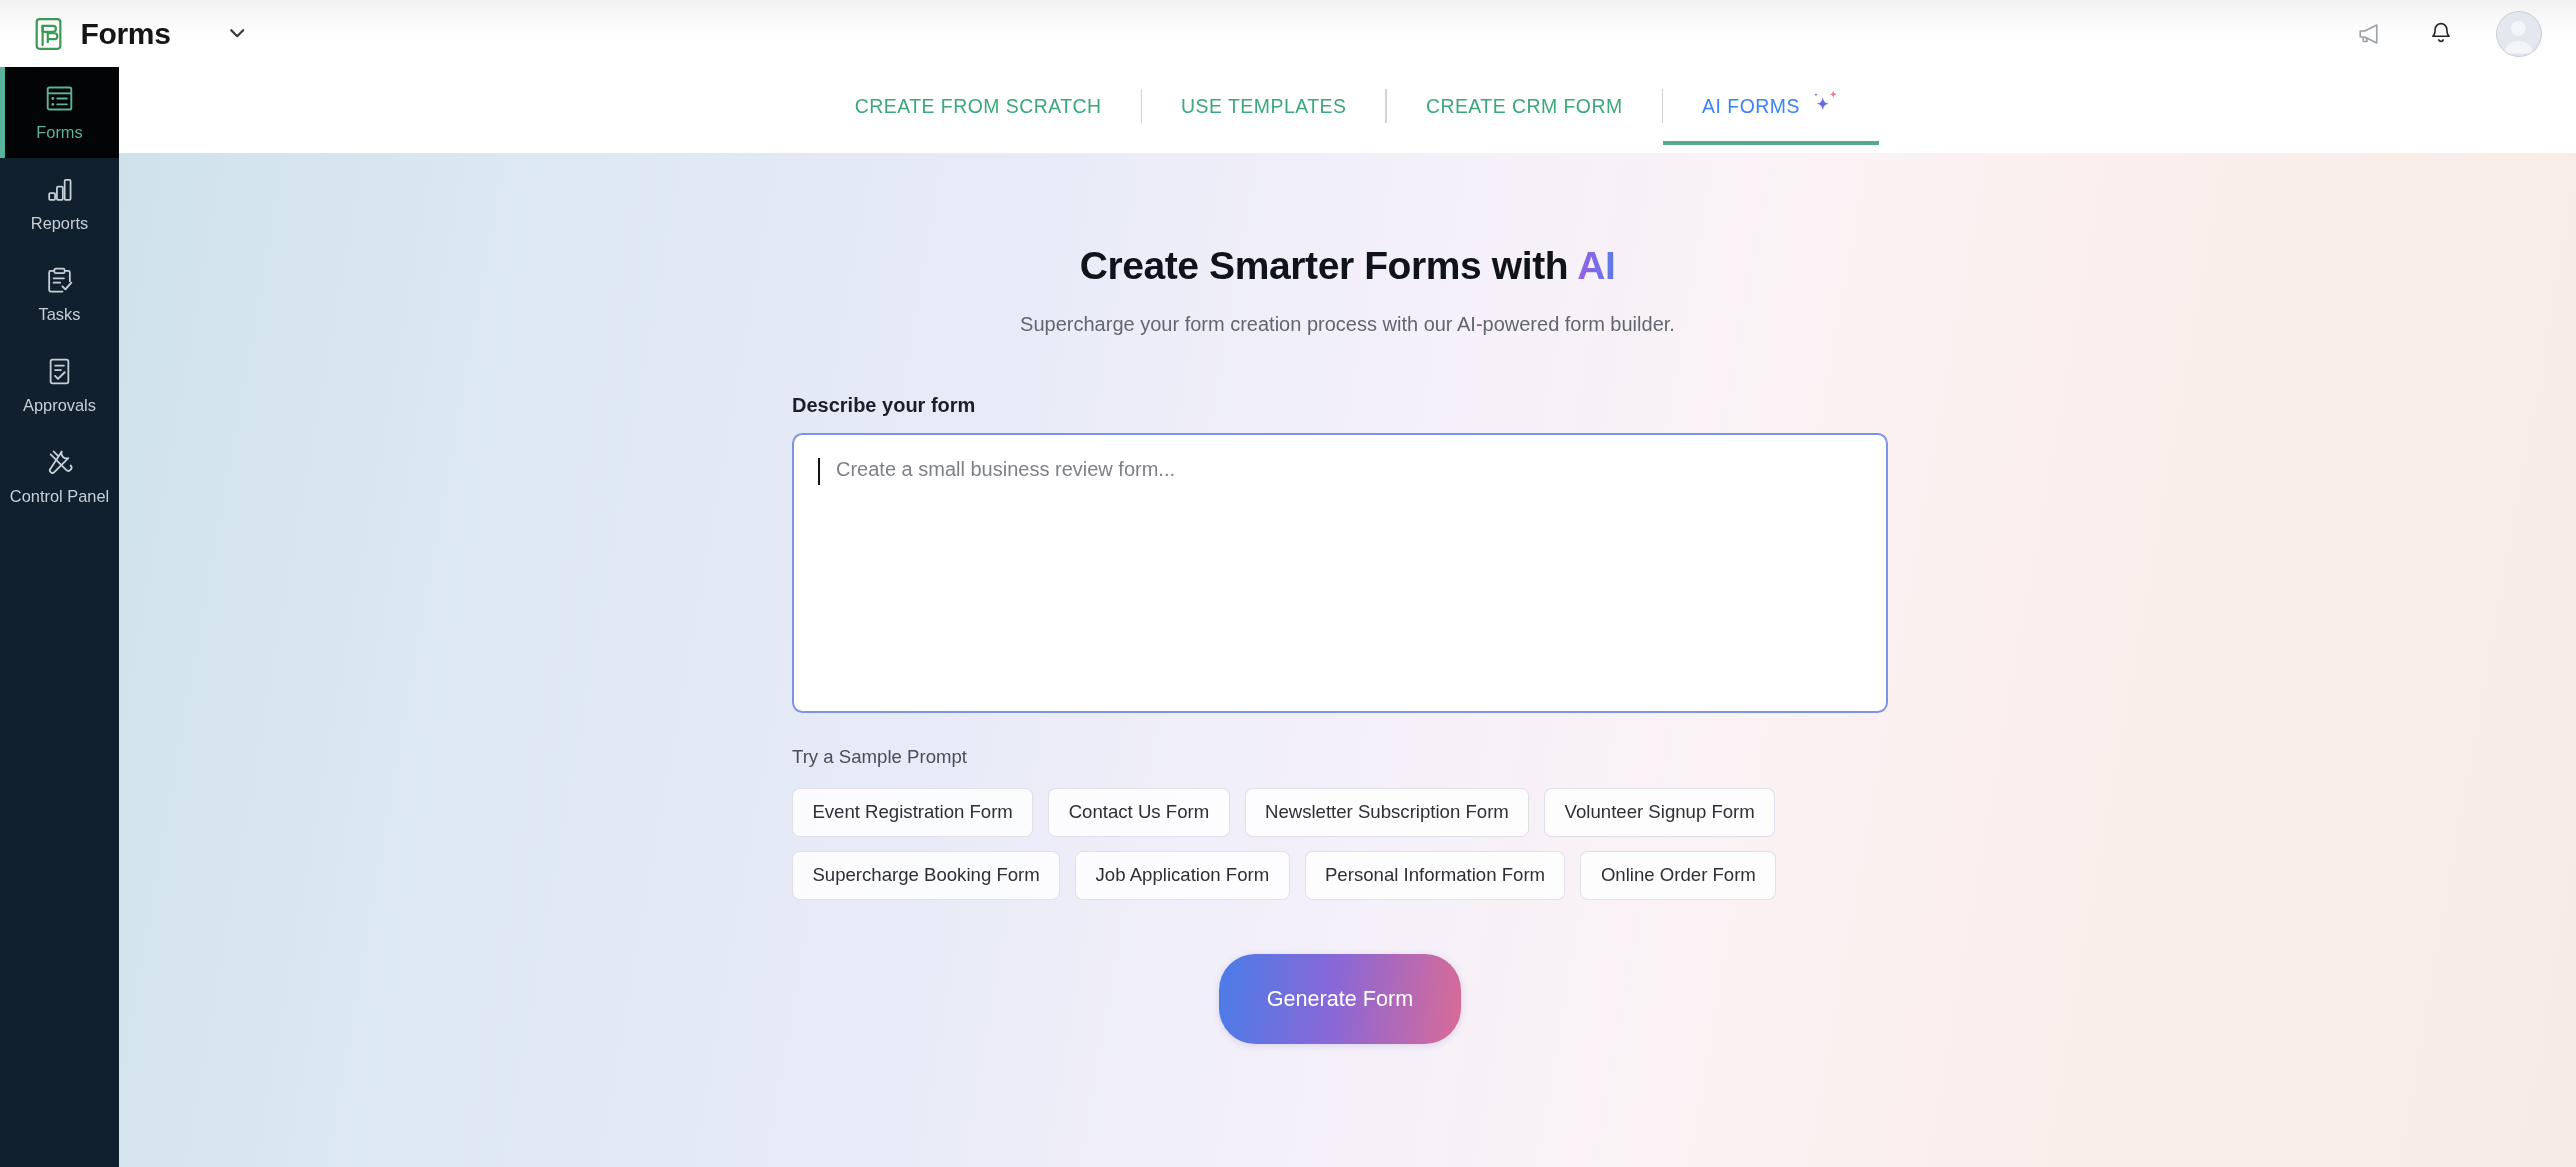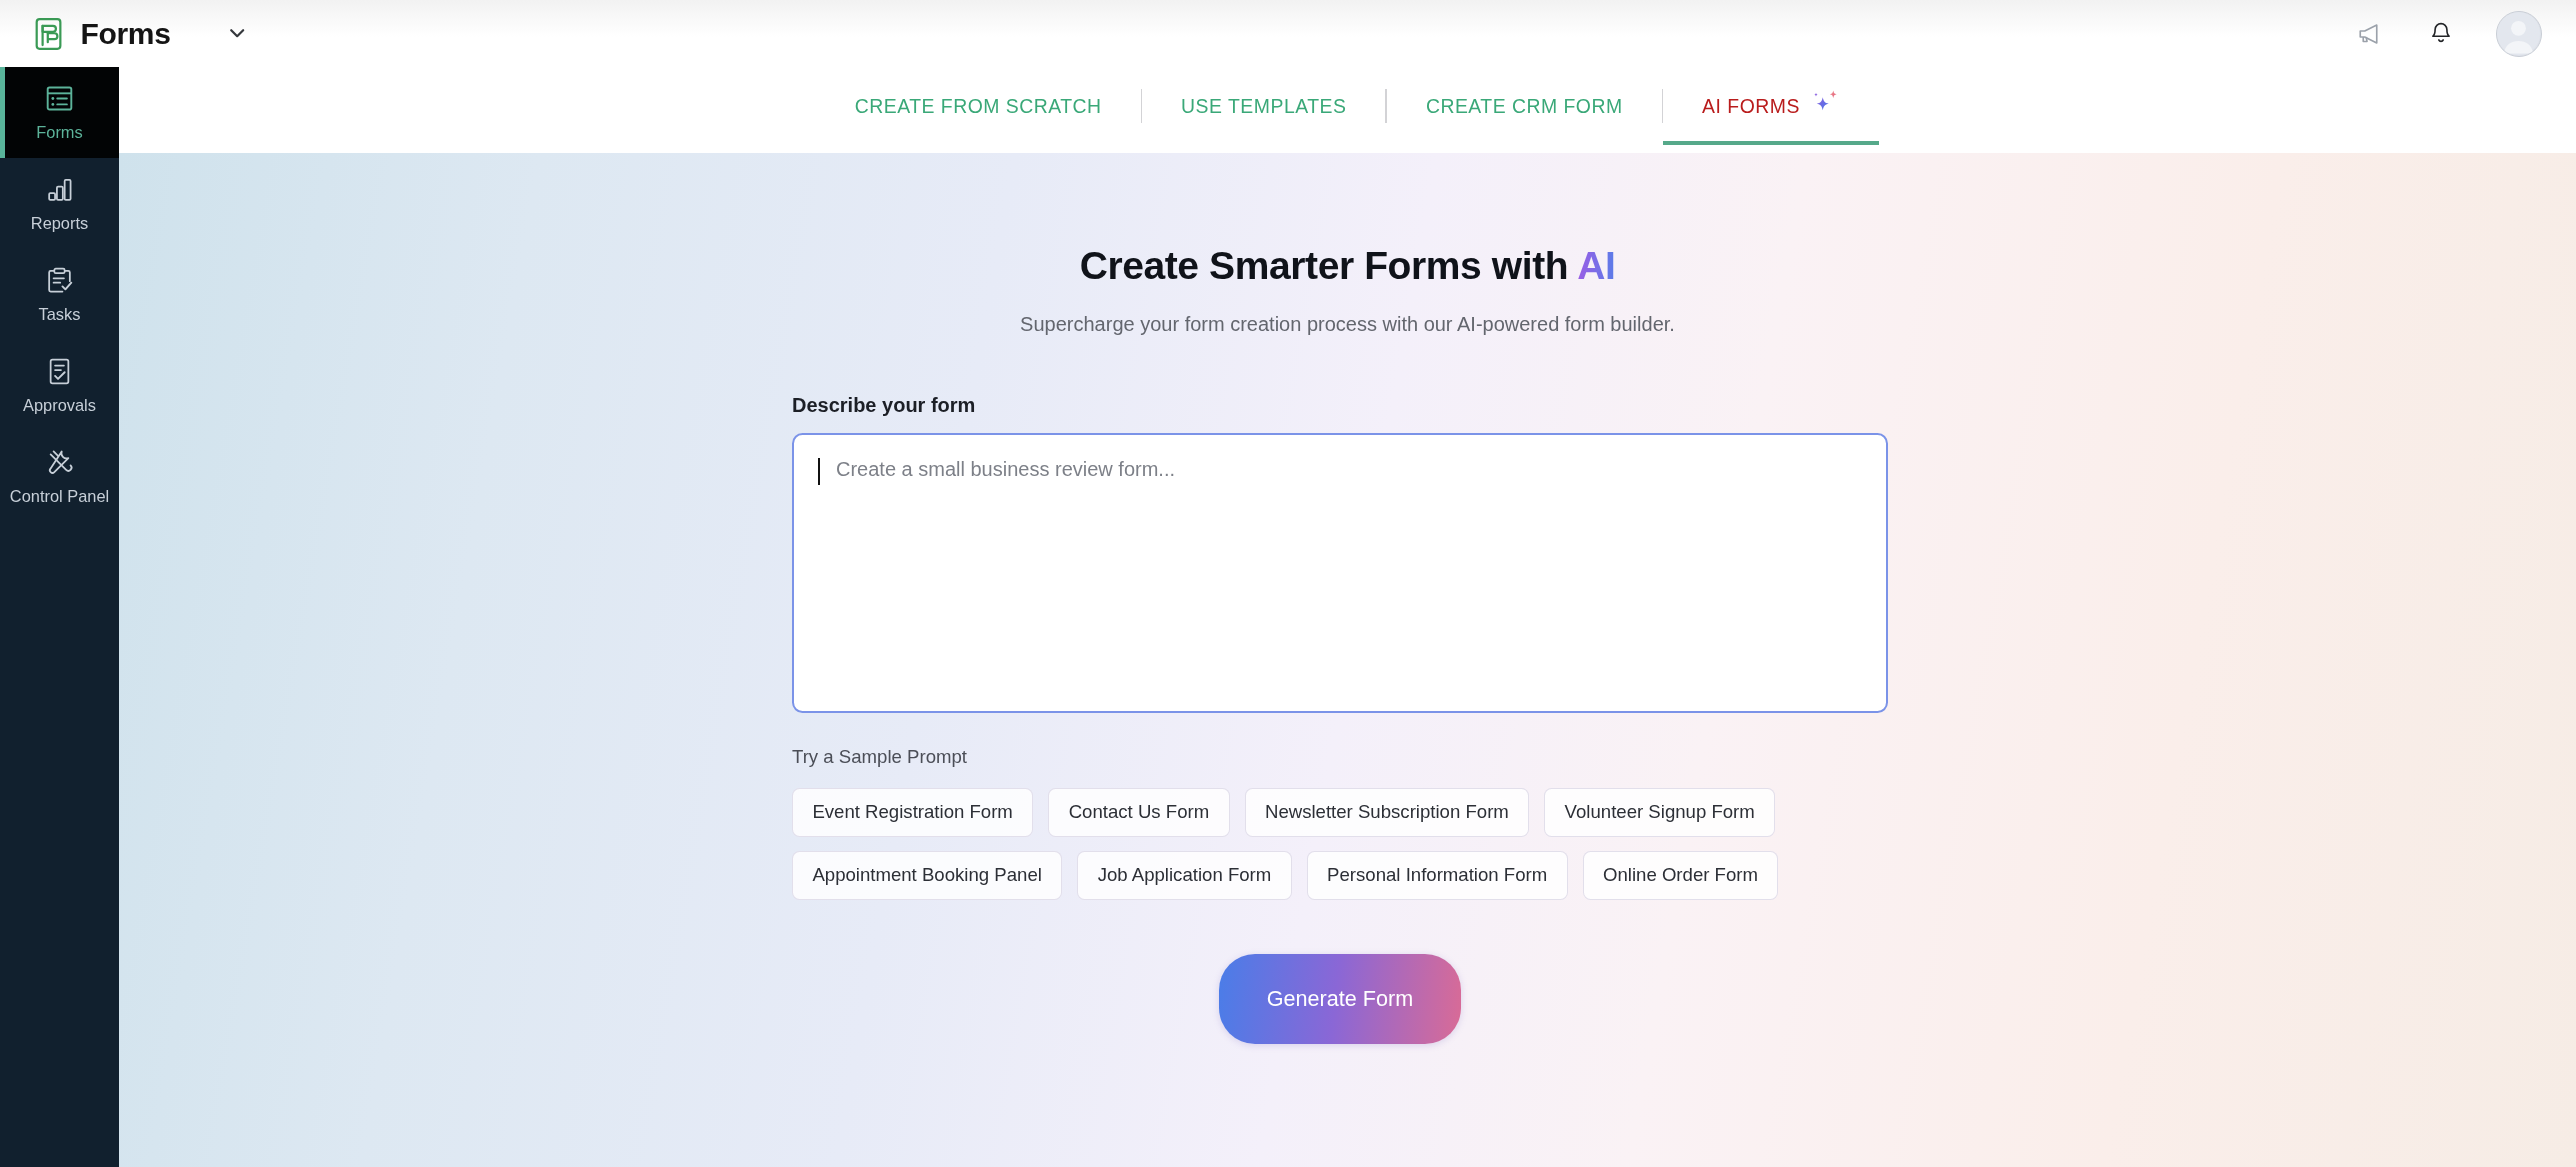--- a/index.html
+++ b/index.html
@@ -123,21 +123,21 @@
     gap: 10.4px;
     padding: 0 39px;
     font-size: 19.4px;
     font-weight: 500;
     letter-spacing: 0.5px;
     color: #3aa878;
     cursor: pointer;
     position: relative;
     height: 78px;
   }
-  .tab.active { color: #b91c1c; }
+  .tab.active { color: #3b82f6; }
   .tab.active::after {
     content: "";
     position: absolute;
     left: 0; bottom: 0;
     width: 100%; height: 4.5px;
     background: #56a98a;
   }
   .tab-divider {
     width: 1.5px;
     height: 34px;
@@ -424,21 +424,21 @@
       <div class="placeholder">Create a small business review form...</div>
     </div>
 
     <div class="sample-label">Try a Sample Prompt</div>
 
     <div class="chips">
       <button class="chip">Event Registration Form</button>
       <button class="chip">Contact Us Form</button>
       <button class="chip">Newsletter Subscription Form</button>
       <button class="chip">Volunteer Signup Form</button>
-      <button class="chip">Appointment Booking Panel</button>
+      <button class="chip">Supercharge Booking Form</button>
       <button class="chip">Job Application Form</button>
       <button class="chip">Personal Information Form</button>
       <button class="chip">Online Order Form</button>
     </div>
 
     <div class="generate-wrap">
       <button class="generate-btn">Generate Form</button>
     </div>
 
   </div>

